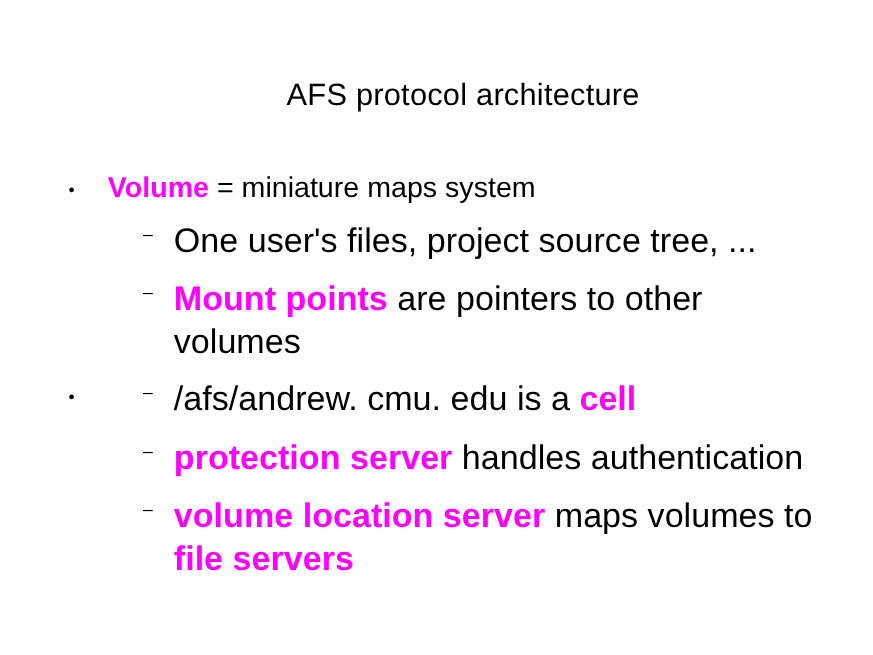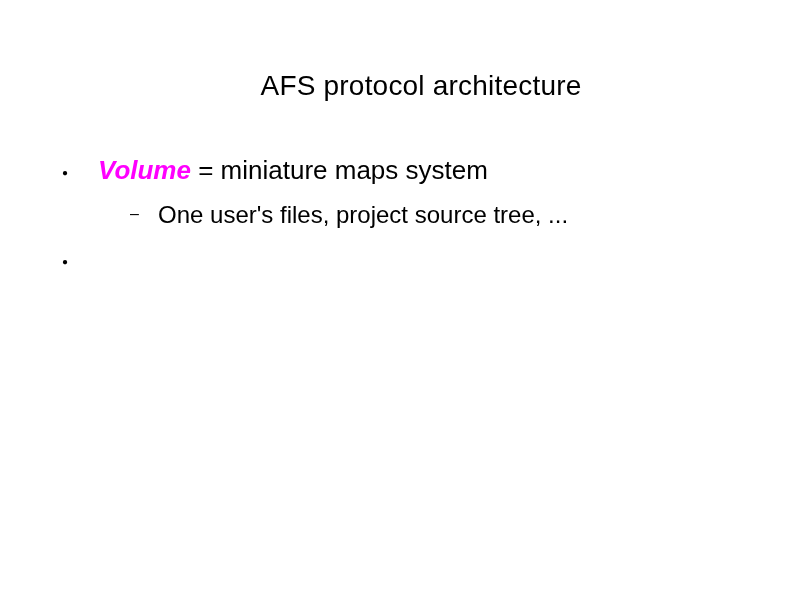--- a/index.html
+++ b/index.html
@@ -54,52 +54,58 @@
     font-size: 10px;
     color: #000;
   }
   ul.level2 {
     list-style: none;
     margin: 0;
     padding: 0;
     margin-top: 14px;
   }
   ul.level2 > li {
-    font-size: 24px;
+    font-size: 31px;
     line-height: 1.25;
     margin-bottom: 14px;
     padding-left: 60px;
     position: relative;
   }
   ul.level2 > li::before {
     content: "–";
     position: absolute;
     left: 32px;
     top: 4px;
     font-size: 16px;
     color: #000;
   }
   .magenta { color: #ff00ff; }
   .bold { font-weight: bold; }
-  .italic { font-style: italic; }
+  .italic { }
 </style>
 </head>
 <body>
 
 <div class="slide">
   <div class="title">AFS protocol architecture</div>
 
   <div class="body">
     <ul class="level1">
 
       <li>
         <span class="magenta bold italic">Volume</span><span> = miniature maps system</span>
         <ul class="level2">
           <li><span>One user's files, project source tree, ...</span></li>
+          <li><span class="magenta bold italic">Mount points</span><span> are pointers to other volumes</span></li>
         </ul>
       </li>
 
       <li>
+        <ul class="level2">
+          <li><span>/afs/andrew. cmu. edu is a </span><span class="magenta bold italic">cell</span></li>
+          <li><span class="magenta bold italic">protection server</span><span> handles authentication</span></li>
+          <li><span class="magenta bold italic">volume location server</span><span> maps volumes to </span><span class="magenta bold italic">file servers</span></li>
+        </ul>
       </li>
 
     </ul>
   </div>
 </div>
 
 </body></html>

